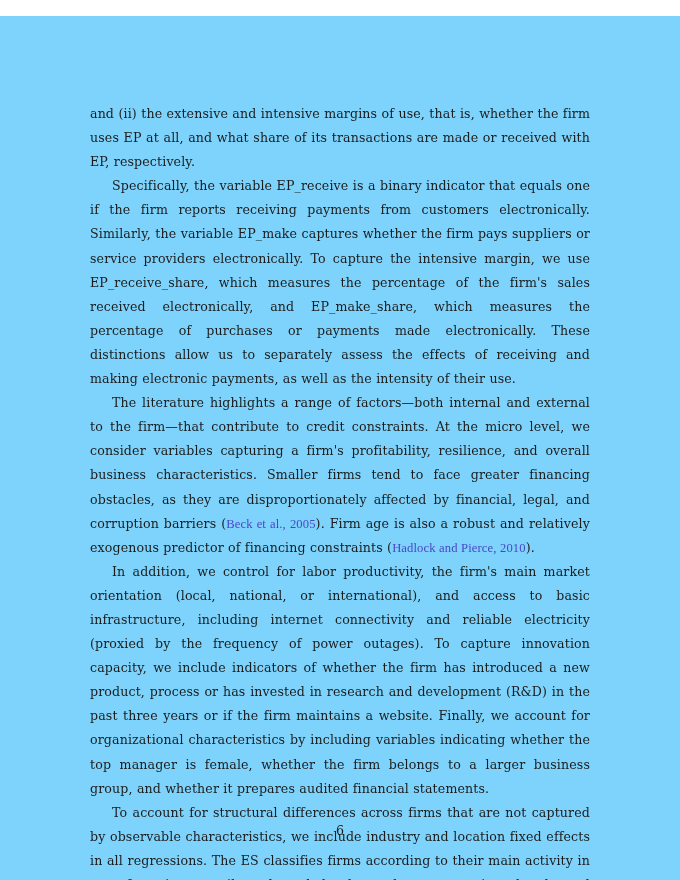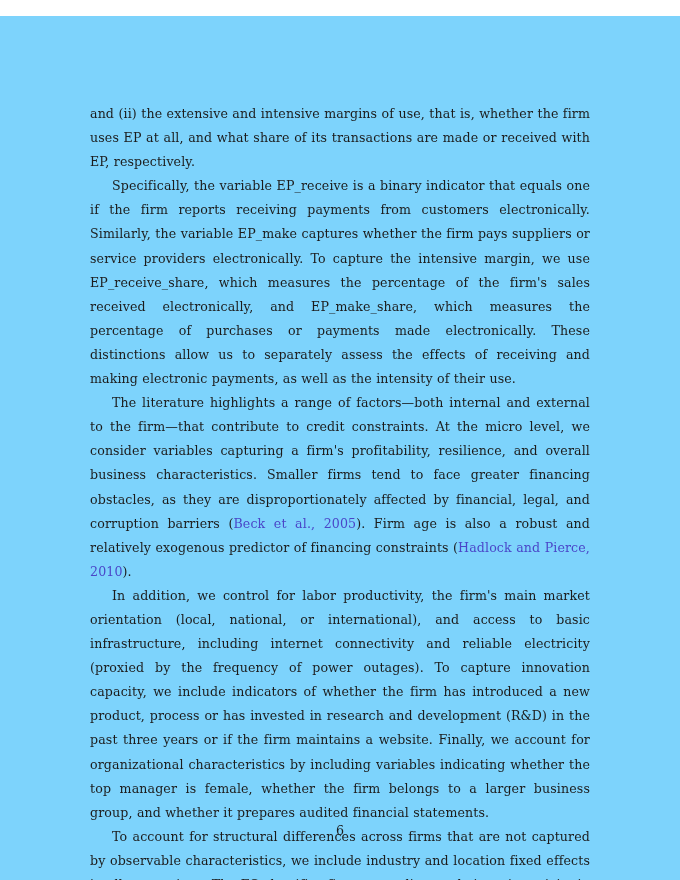--- a/index.html
+++ b/index.html
@@ -42,20 +42,21 @@
     color: #1c1c1c;
     hyphens: manual;
   }
   p.indent {
     text-indent: 22px;
   }
   .var {
   }
   .cite {
     color: #4a46c8;
+    font-family: Liberation Serif, serif;
   }
   #pagenum {
     position: absolute;
     left: 0;
     top: 806px;
     width: 680px;
     text-align: center;
     font-size: 12.6px;
     line-height: 18px;
     color: #1c1c1c;

